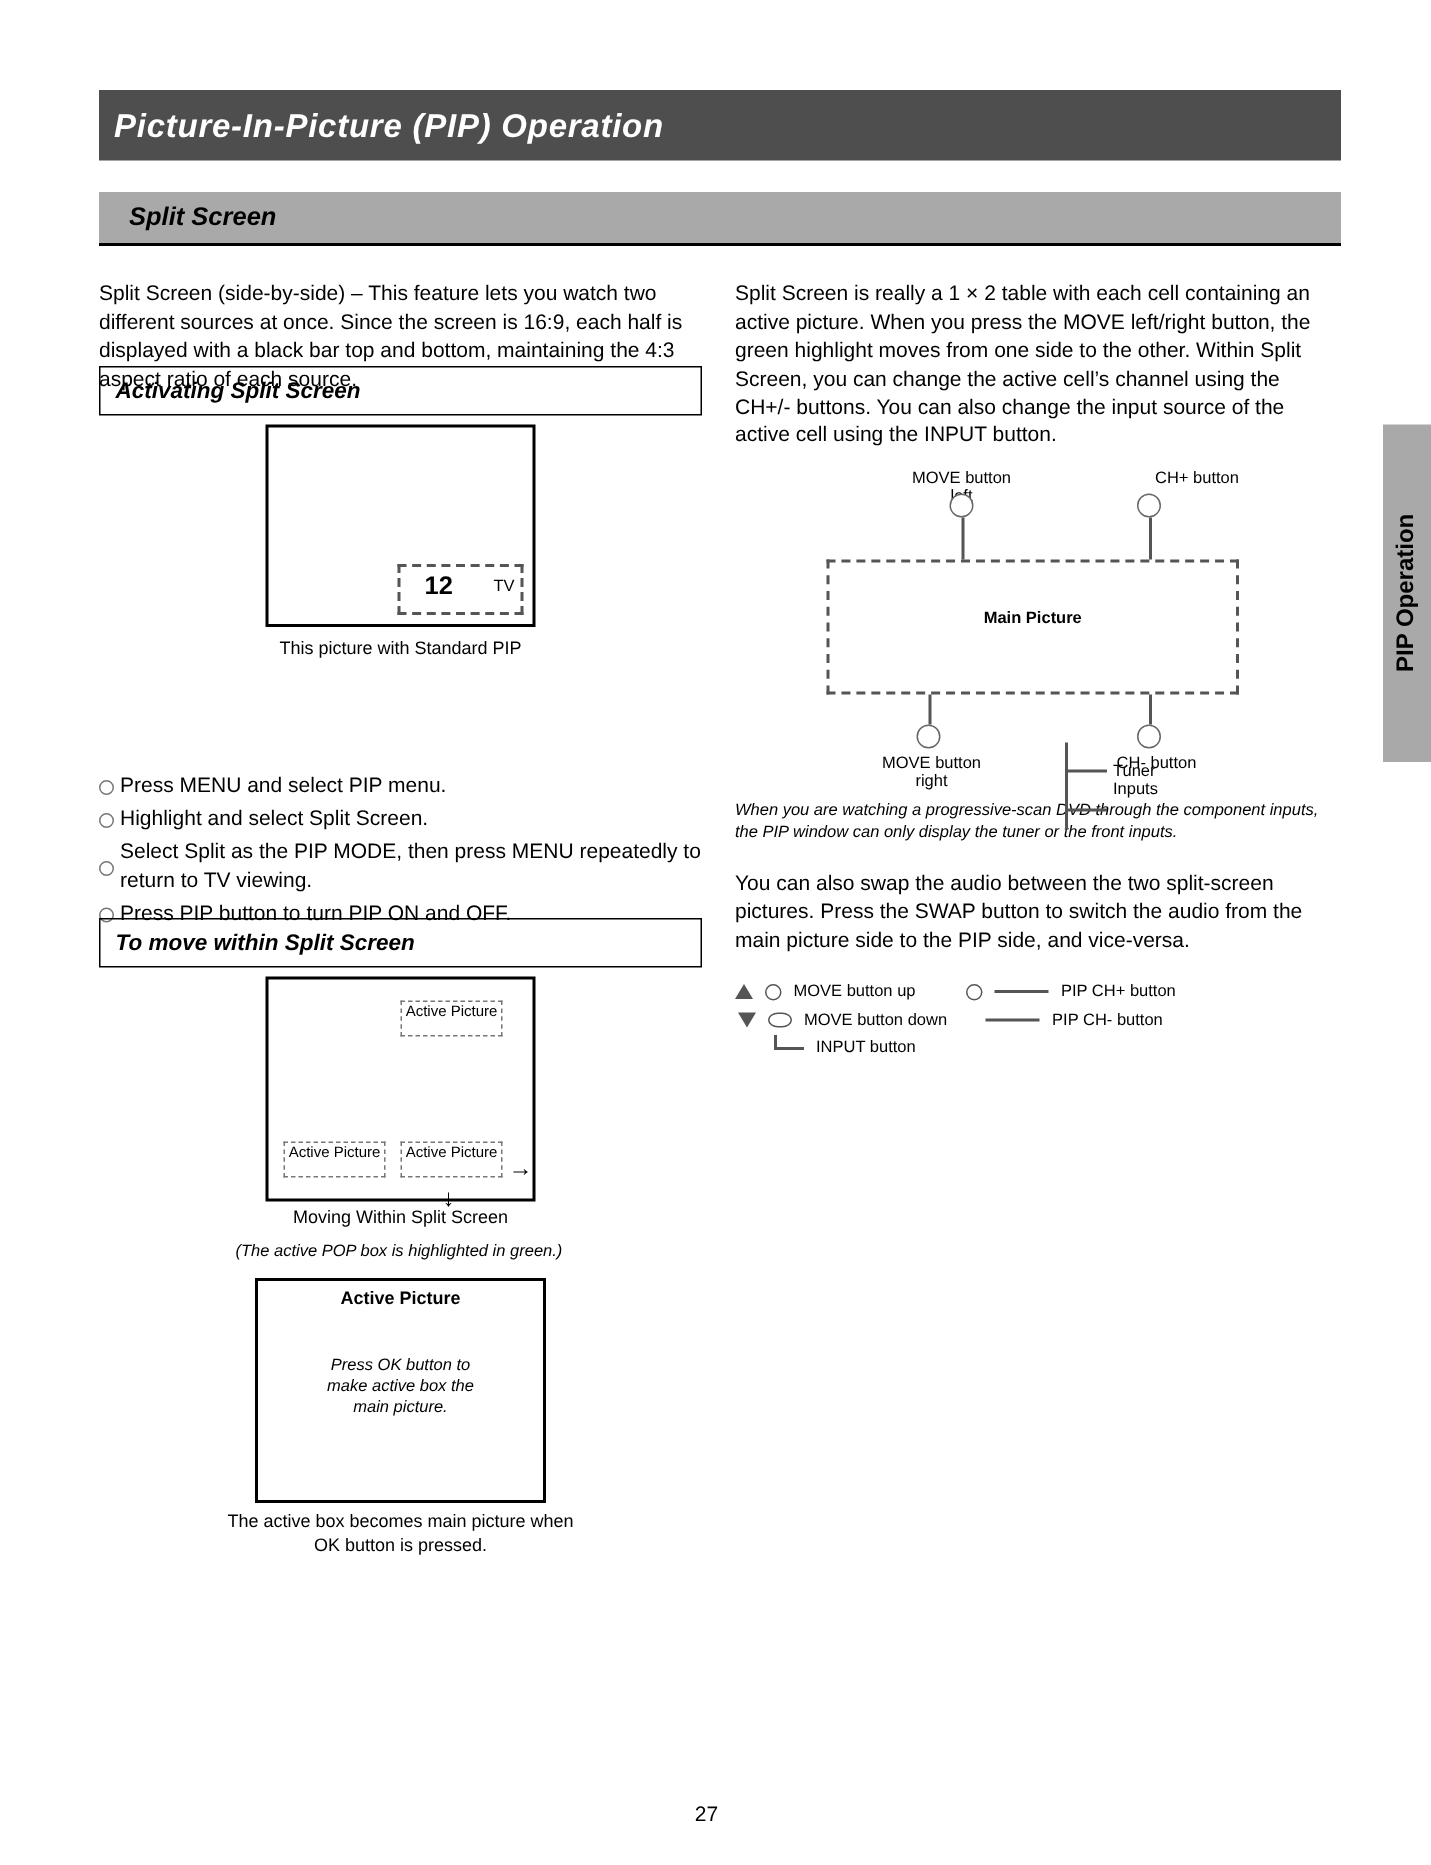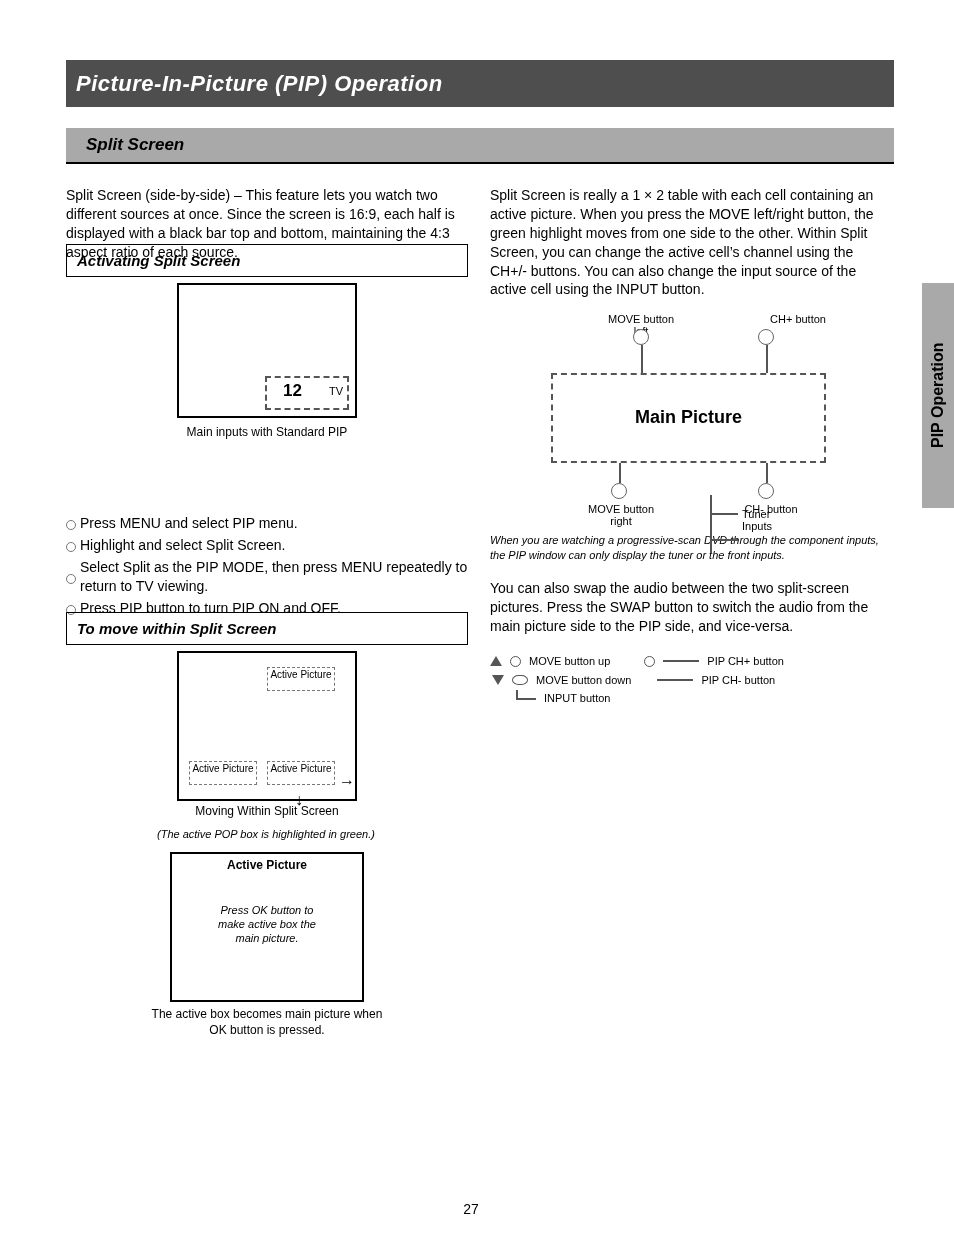--- a/index.html
+++ b/index.html
@@ -133,21 +133,21 @@
     position: relative;
     width: 330px; height: 200px;
     margin: 0 auto;
   }
   .diag .dash {
     position:absolute; left:25px; top:60px; width:275px; height:90px;
     border: 2px dashed #555;
   }
   .diag .lbl-main {
     position:absolute; left:25px; top:92px; width:275px;
-    text-align:center; font-size:18px; font-weight:600;
+    text-align:center; font-size:11px; font-weight:600;
   }
   .diag .o { position:absolute; width:16px; height:16px; border:1.6px solid #666; border-radius:50%; background:#fff; }
   .ot1 { left:107px; top:16px; } .ot2 { left:232px; top:16px; }
   .ob1 { left:85px;  top:170px; } .ob2 { left:232px; top:170px; }
   .vline { position:absolute; width:2px; background:#555; }
   .vt1 { left:115px; top:32px; height:28px; }
   .vt2 { left:240px; top:32px; height:28px; }
   .vb1 { left:93px;  top:150px; height:20px; }
   .vb2 { left:240px; top:150px; height:20px; }
   .olbl { position:absolute; font-size:11px; text-align:center; line-height:1.1; }
@@ -189,21 +189,21 @@
 
 <div class="col left" style="top:244px;">
   <div class="boxed-h">Activating Split Screen</div>
 
   <div class="tv">
     <div class="pip-box">
       <span class="big">12</span>
       <span class="sm">TV</span>
     </div>
   </div>
-  <div class="tv-cap">Main inputs with Standard PIP</div>
+  <div class="tv-cap">This picture with Standard PIP</div>
 
   <div style="height:60px;"></div>
 
   <ul class="radio">
     <li>
         <span class="dot"></span>
         <span>Press MENU and select PIP menu.</span>
       </li>
     <li>
         <span class="dot"></span>

